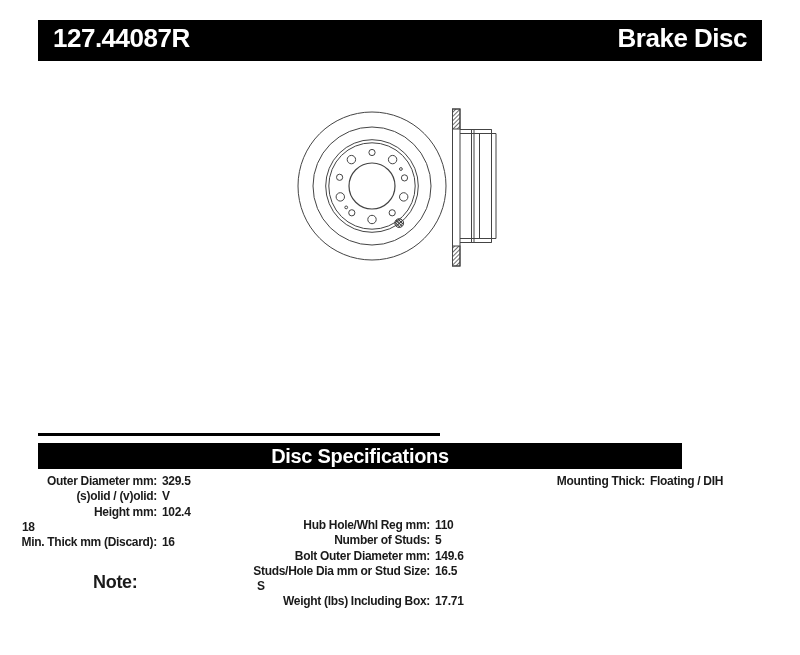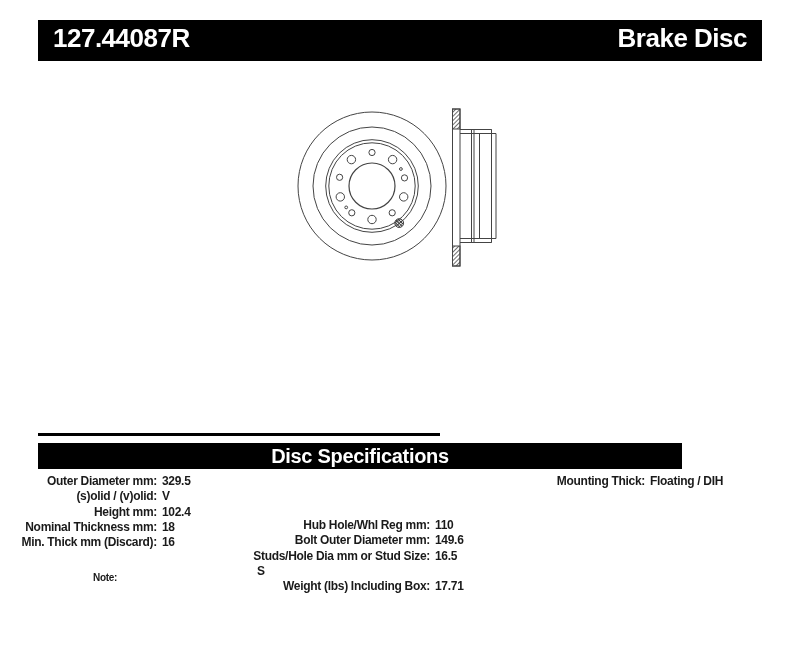--- a/index.html
+++ b/index.html
@@ -26,21 +26,21 @@
   
   .spec-col{position:absolute;top:474px;font-size:12px;font-weight:bold;
             letter-spacing:-0.3px;white-space:nowrap;}
   .spec-col .row{display:flex;line-height:15.3px;height:15.3px;align-items:flex-end;}
   .spec-col .lbl{text-align:right;}
   .spec-col .val{padding-left:5px;text-align:left;}
   .col1{left:17px;}  .col1 .lbl{width:140px;}
   .col2{left:252px;margin-top:44px;} .col2 .lbl{width:178px;}
   .col3{left:518px;} .col3 .lbl{width:127px;}
 
-  .note{position:absolute;left:93px;top:572px;font-size:10px;font-weight:bold;
+  .note{position:absolute;left:93px;top:572px;font-size:18px;font-weight:bold;
         letter-spacing:-0.3px;}
 </style>
 </head>
 <body>
 
 <div class="page">
 
   <div class="topbar">
     <span>127.44087R</span>
     <span>Brake Disc</span>
@@ -105,33 +105,36 @@
     </div>
     <div class="row">
       <span class="lbl">(s)olid / (v)olid:</span>
       <span class="val">V</span>
     </div>
     <div class="row">
       <span class="lbl">Height mm:</span>
       <span class="val">102.4</span>
     </div>
     <div class="row">
-      <span class="lbl">Nominal Thickness mm:</span>
       <span class="val">18</span>
     </div>
     <div class="row">
       <span class="lbl">Min. Thick mm (Discard):</span>
       <span class="val">16</span>
     </div>
   </div>
 
   <div class="spec-col col2">
     <div class="row">
       <span class="lbl">Hub Hole/Whl Reg mm:</span>
       <span class="val">110</span>
+    </div>
+    <div class="row">
+      <span class="lbl">Number of Studs:</span>
+      <span class="val">5</span>
     </div>
     <div class="row">
       <span class="lbl">Bolt Outer Diameter mm:</span>
       <span class="val">149.6</span>
     </div>
     <div class="row">
       <span class="lbl">Studs/Hole Dia mm or Stud Size:</span>
       <span class="val">16.5</span>
     </div>
     <div class="row">

